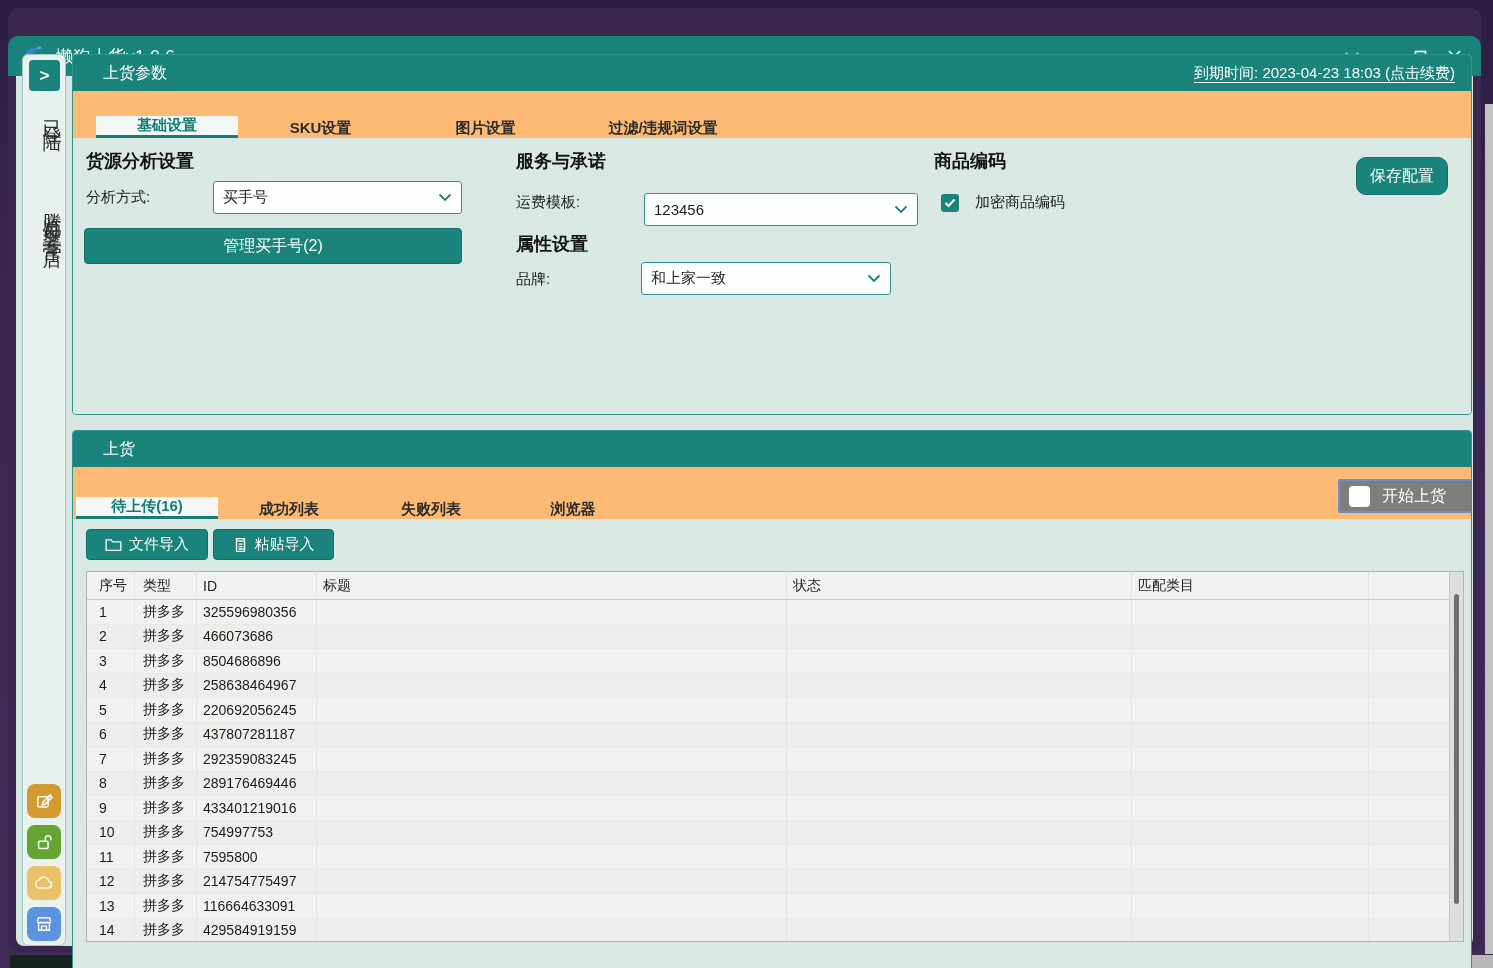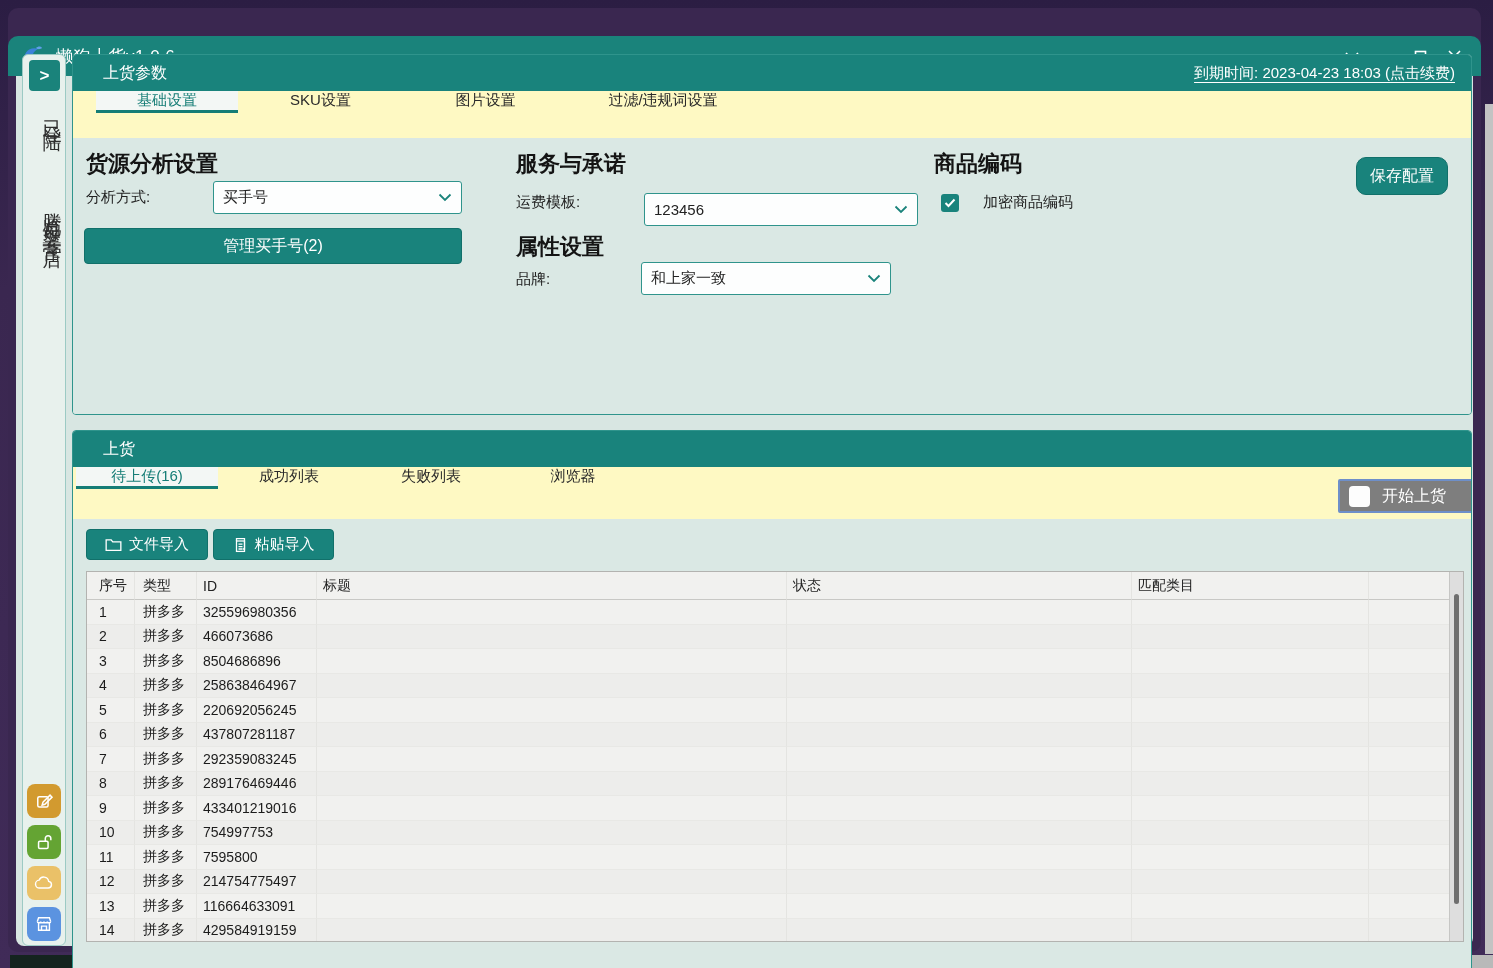--- a/index.html
+++ b/index.html
@@ -37,40 +37,40 @@
   .tool-btn { width:34px; height:34px; border:none; border-radius:8px; display:flex; align-items:center; justify-content:center; cursor:pointer; }
 
   
   .panel { position:absolute; background:#dae8e4; border:1px solid #2f948c; border-radius:4px; overflow:hidden; }
   .panel-params { left:72px; top:54px; width:1400px; height:361px; }
   .panel-upload { left:72px; top:430px; width:1400px; height:586px; }
   .panel-header { height:36px; background:#19837c; display:flex; align-items:center; padding:0 16px; color:#fff; }
   .panel-header .ph-title { font-size:16px; margin-left:14px; }
   .expiry-link { margin-left:auto; font-size:15px; color:#fff; text-decoration:underline; text-underline-offset:4px; cursor:pointer; }
 
-  .tabs { display:flex; background:#fef9c3; align-items:flex-start; position:relative; }
+  .tabs { display:flex; background:#fdba74; align-items:flex-end; position:relative;font-weight:bold; }
   .tabs.params-tabs { height:47px; padding-left:23px; }
   .tabs.upload-tabs { height:52px; padding-left:3px; }
   .tab { display:flex; align-items:center; justify-content:center; font-size:15px; color:#2a2a2a; cursor:pointer; }
   .params-tabs .tab:nth-child(1){ width:142px; } .params-tabs .tab:nth-child(2){ width:165px; }
   .params-tabs .tab:nth-child(3){ width:165px; } .params-tabs .tab:nth-child(4){ width:190px; }
   .upload-tabs .tab { width:142px; }
   .tab.active { background:#f3f7f5; color:#157d76; border-bottom:3px solid #157d76; }
 
   .panel-body { position:relative; width:100%; height:calc(100% - 83px); background:#dae8e4; }
-  .sec-heading { position:absolute; font-size:22px; font-weight:bold; color:#141414; }
+  .sec-heading { position:absolute; font-size:18px; font-weight:bold; color:#141414; }
   .fld-label { position:absolute; font-size:15px; color:#222; }
   .sel { position:absolute; height:33px; background:#fdfefe; border:1px solid #2f948c; border-radius:3px;
          display:flex; align-items:center; padding-left:9px; font-size:15px; color:#222; cursor:pointer; }
   .sel .sel-caret { margin-left:auto; margin-right:9px; display:flex; }
   .btn-teal { background:#19837c; color:#fff; border:1px solid #11706a; border-radius:4px; cursor:pointer;
               display:flex; align-items:center; justify-content:center; }
   .manage-btn { position:absolute; left:11px; top:90px; width:378px; height:36px; font-size:16px; }
   .save-btn { position:absolute; left:1283px; top:19px; width:92px; height:38px; font-size:16px; border-radius:10px; }
-  .chk-row { position:absolute; display:flex; align-items:center; gap:24px; }
+  .chk-row { position:absolute; display:flex; align-items:center; gap:16px; }
   .chk { width:18px; height:18px; background:#19837c; border-radius:3px; display:flex; align-items:center; justify-content:center; }
   .chk-label { font-size:15px; color:#222; }
 
   
   .start-btn { position:absolute; left:1265px; top:48px; width:138px; height:34px; background:#7e7e7e;
                border:2px solid #6e8fc9; border-radius:2px; display:flex; align-items:center; color:#fff;
                font-size:16px; cursor:pointer; }
   .start-box { width:21px; height:21px; background:#fdfdfd; border-radius:4px; margin:0 12px 0 9px; }
   .import-btn { position:absolute; top:98px; height:31px; font-size:15px; gap:7px; padding:0 10px; }
   .import-file { left:13px; width:122px; }

